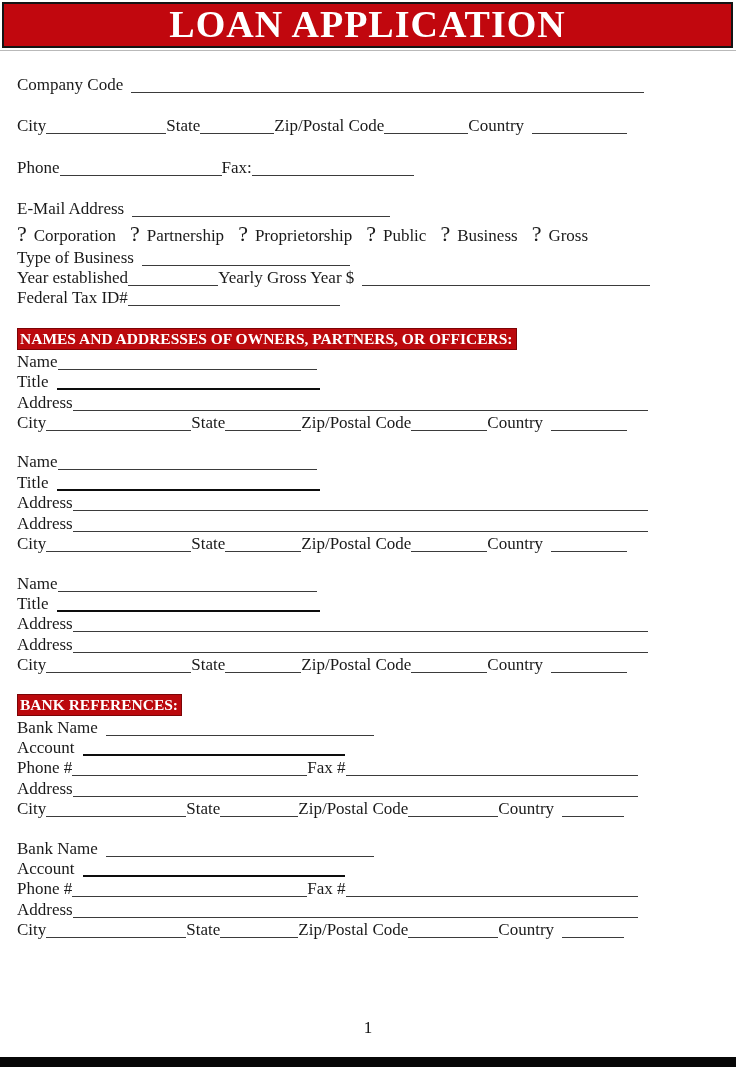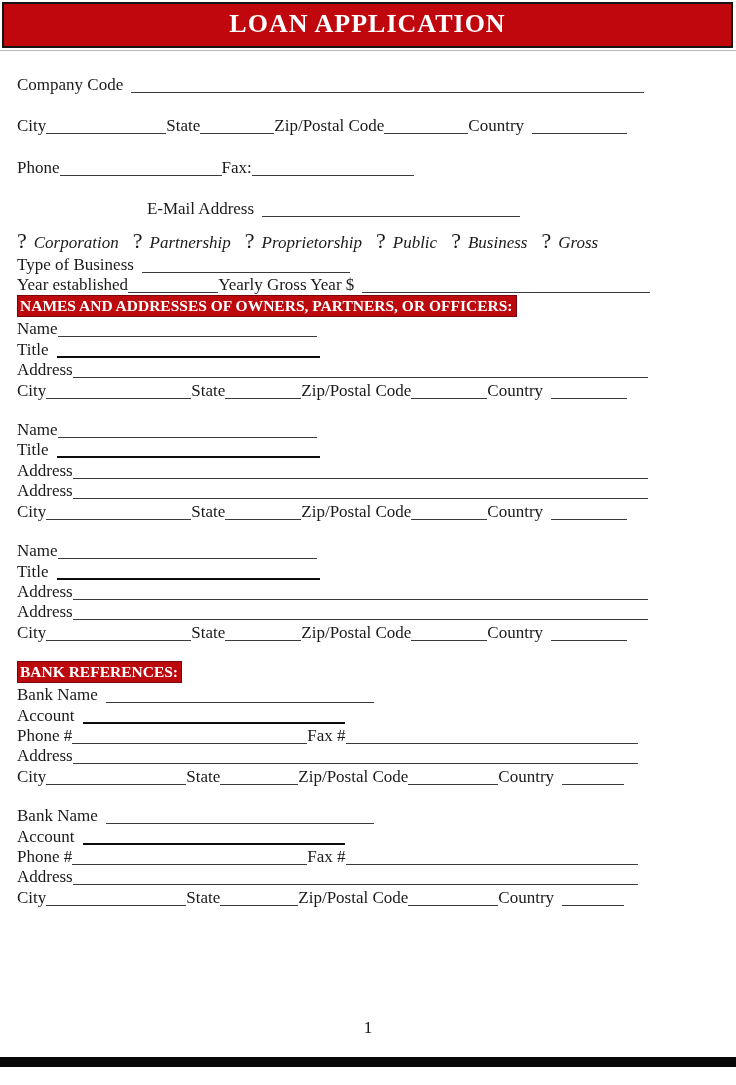--- a/index.html
+++ b/index.html
@@ -14,21 +14,21 @@
   
   .banner {
     margin: 2px 3px 0 2px;
     height: 46px;
     background: #c1070e;
     border: 2px solid #141414;
     display: flex; align-items: center; justify-content: center;
   }
   .banner-title {
     color: #ffffff;
-    font-size: 26px;
+    font-size: 38px;
     font-weight: bold;
     letter-spacing: 1px;
     line-height: 1;
     padding-bottom: 2px;
   }
   .banner-rule {
     border: none;
     border-top: 1px solid #b9b9b9;
     margin-top: 2px;
     width: 736px;
@@ -36,41 +36,41 @@
   
   .content { padding: 24px 0 0 17px; width: 650px; }
   .row {
     display: flex;
     align-items: baseline;
     font-size: 17px;
     line-height: 20.4px;
     white-space: pre;
   }
   .sp  { margin-bottom: 21px; }   
-  .sp2 { margin-bottom: 10px; justify-content: center; }
+  .sp2 { margin-bottom: 3px; }
   .blockgap { margin-bottom: 19px; }
   
   .u {
     display: inline-block;
     border-bottom: 1.4px solid #3b3b3b;
     transform: translateY(3px);
     height: 1px;
   }
   .u.b { border-bottom: 2.2px solid #0d0d0d; }
   .u.fill { flex: 1; }
   .g { margin-left: 8px; }        
   
   .cbrow { font-size: 17px; line-height: 24px; display: flex; align-items: baseline; }
   .qm {
     font-size: 22px;
     font-weight: 400;
     margin-right: 7px;
     line-height: 1;
   }
-  .cb-label { margin-right: 14px; font-style: italic; }
+  .cb-label { margin-right: 14px; }
   
   .sec-header {
     display: inline-block;
     background: #bb090d;
     border: 1px solid #7c0406;
     color: #ffffff;
     font-weight: bold;
     font-size: 15.5px;
     line-height: 19px;
     padding: 0 3px 1px 2px;
@@ -151,20 +151,24 @@
     <span class="u g" style="width:208px"></span>
   </div>
 
   <div class="row">
     <span>Year established</span>
     <span class="u" style="width:90px"></span>
     <span>Yearly Gross Year $</span>
     <span class="u fill g"></span>
   </div>
 
+  <div class="row" style="margin-bottom:19px">
+    <span>Federal Tax ID#</span>
+    <span class="u" style="width:212px"></span>
+  </div>
 
   <div>
     <span class="sec-header">NAMES AND ADDRESSES OF OWNERS, PARTNERS, OR OFFICERS:</span>
   </div>
 
   <div class="blockgap">
     <div class="row">
       <span>Name</span>
       <span class="u" style="width:259px"></span>
     </div>

